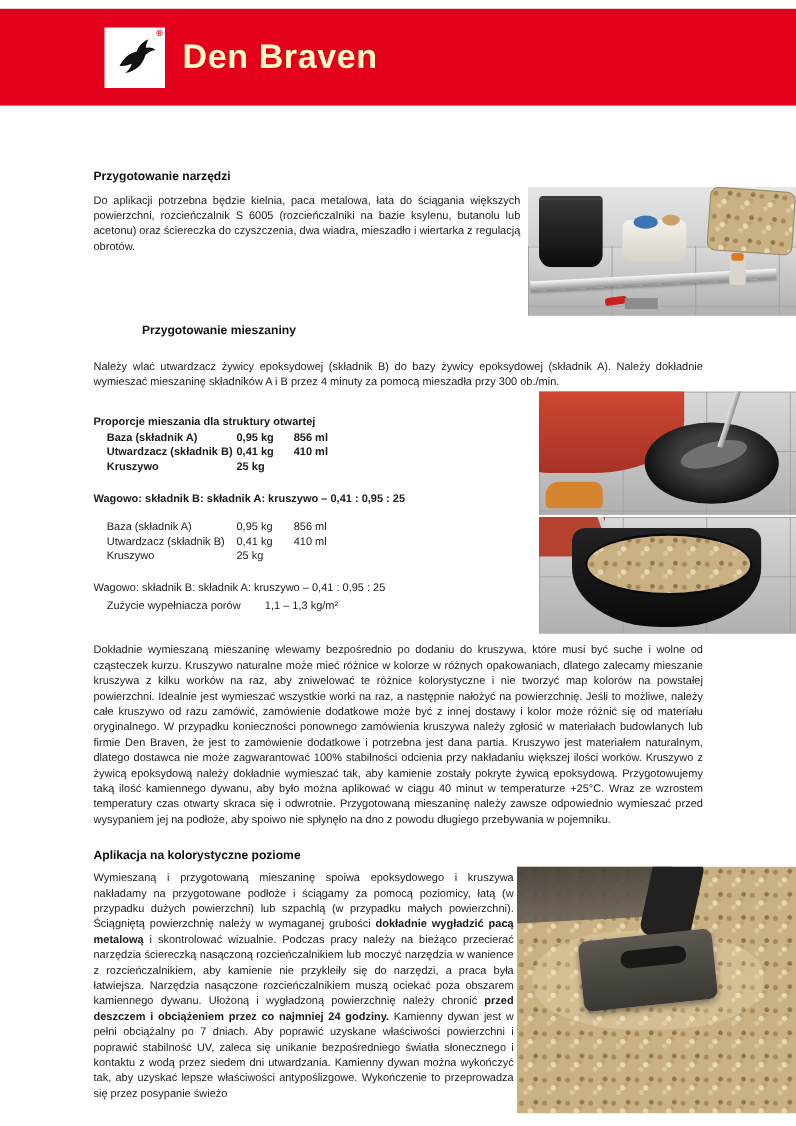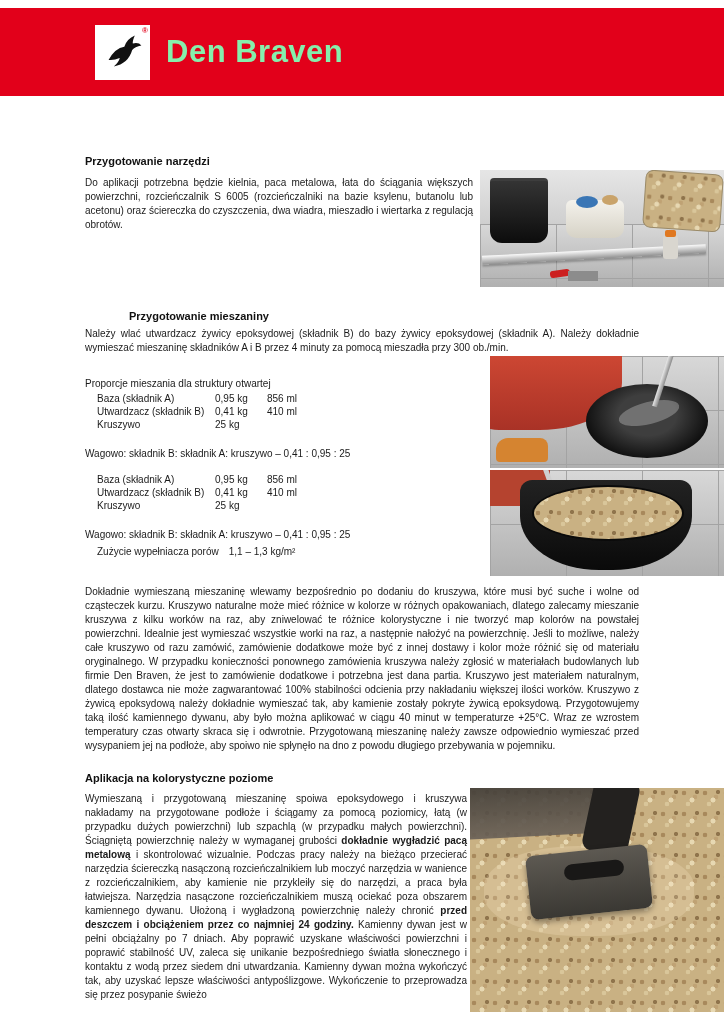--- a/index.html
+++ b/index.html
@@ -14,43 +14,43 @@
     position:absolute; top:8px; left:0; width:724px; height:88px;
     background:#e2001a; display:flex; align-items:center;
   }
   .logo-box {
     width:55px; height:55px; background:#ffffff; margin-left:95px;
     position:relative; display:flex; align-items:center; justify-content:center;
     flex:0 0 auto;
   }
   .bird { width:42px; height:42px; }
   .reg { position:absolute; top:1px; right:2px; color:#e2001a; font-size:8px; font-weight:bold; }
-  .brand-name { color:#86efac; font-size:31px; font-weight:bold; margin:0 0 0 16px; letter-spacing:.5px; }
+  .brand-name { color:#fef9c3; font-size:31px; font-weight:bold; margin:0 0 0 16px; letter-spacing:.5px; }
 
   
   .h { position:absolute; left:85px; margin:0; font-size:11px; font-weight:bold; color:#111; }
   .p { position:absolute; left:85px; margin:0; font-size:10px; line-height:14px; text-align:justify; }
   #h-tools   { top:155px; }
   #p-tools   { top:176px; width:388px; }
-  #h-mixture { top:310px;padding-left:44px; }
+  #h-mixture { top:295px;padding-left:44px; }
   #p-mixture { top:327px; width:554px; }
   #p-notes   { top:585px; width:554px; }
   #h-app     { top:772px; }
   #p-app     { top:792px; width:382px; }
   .bold { font-weight:bold; }
 
   
   .prop { position:absolute; left:85px; font-size:10px; line-height:13px; }
-  #prop-open   { top:377px; }
+  #prop-open   { top:377px;font-weight:bold; }
   #prop-closed { top:473px; }
   .prop-title { margin-bottom:2px; }
   .prop-row { display:grid; grid-template-columns:118px 52px 60px; padding-left:12px; }
   .prop-note { margin-top:16px; }
   .prop-cons { padding-left:12px; margin-top:4px; }
-  .prop-cons .cons-val { margin-left:10px; }
+  .prop-cons .cons-val { margin-left:22px; }
 
   
   figure.photo { position:absolute; margin:0; overflow:hidden; }
   figure.photo > div { position:absolute; }
   .tiles {
     background-color:#c4c4c4;
     background-image:
       linear-gradient(#a3a3a3 1px, transparent 1px),
       linear-gradient(90deg,#a3a3a3 1px, transparent 1px),
       linear-gradient(180deg,#d8d8d8,#b0b0b0);

